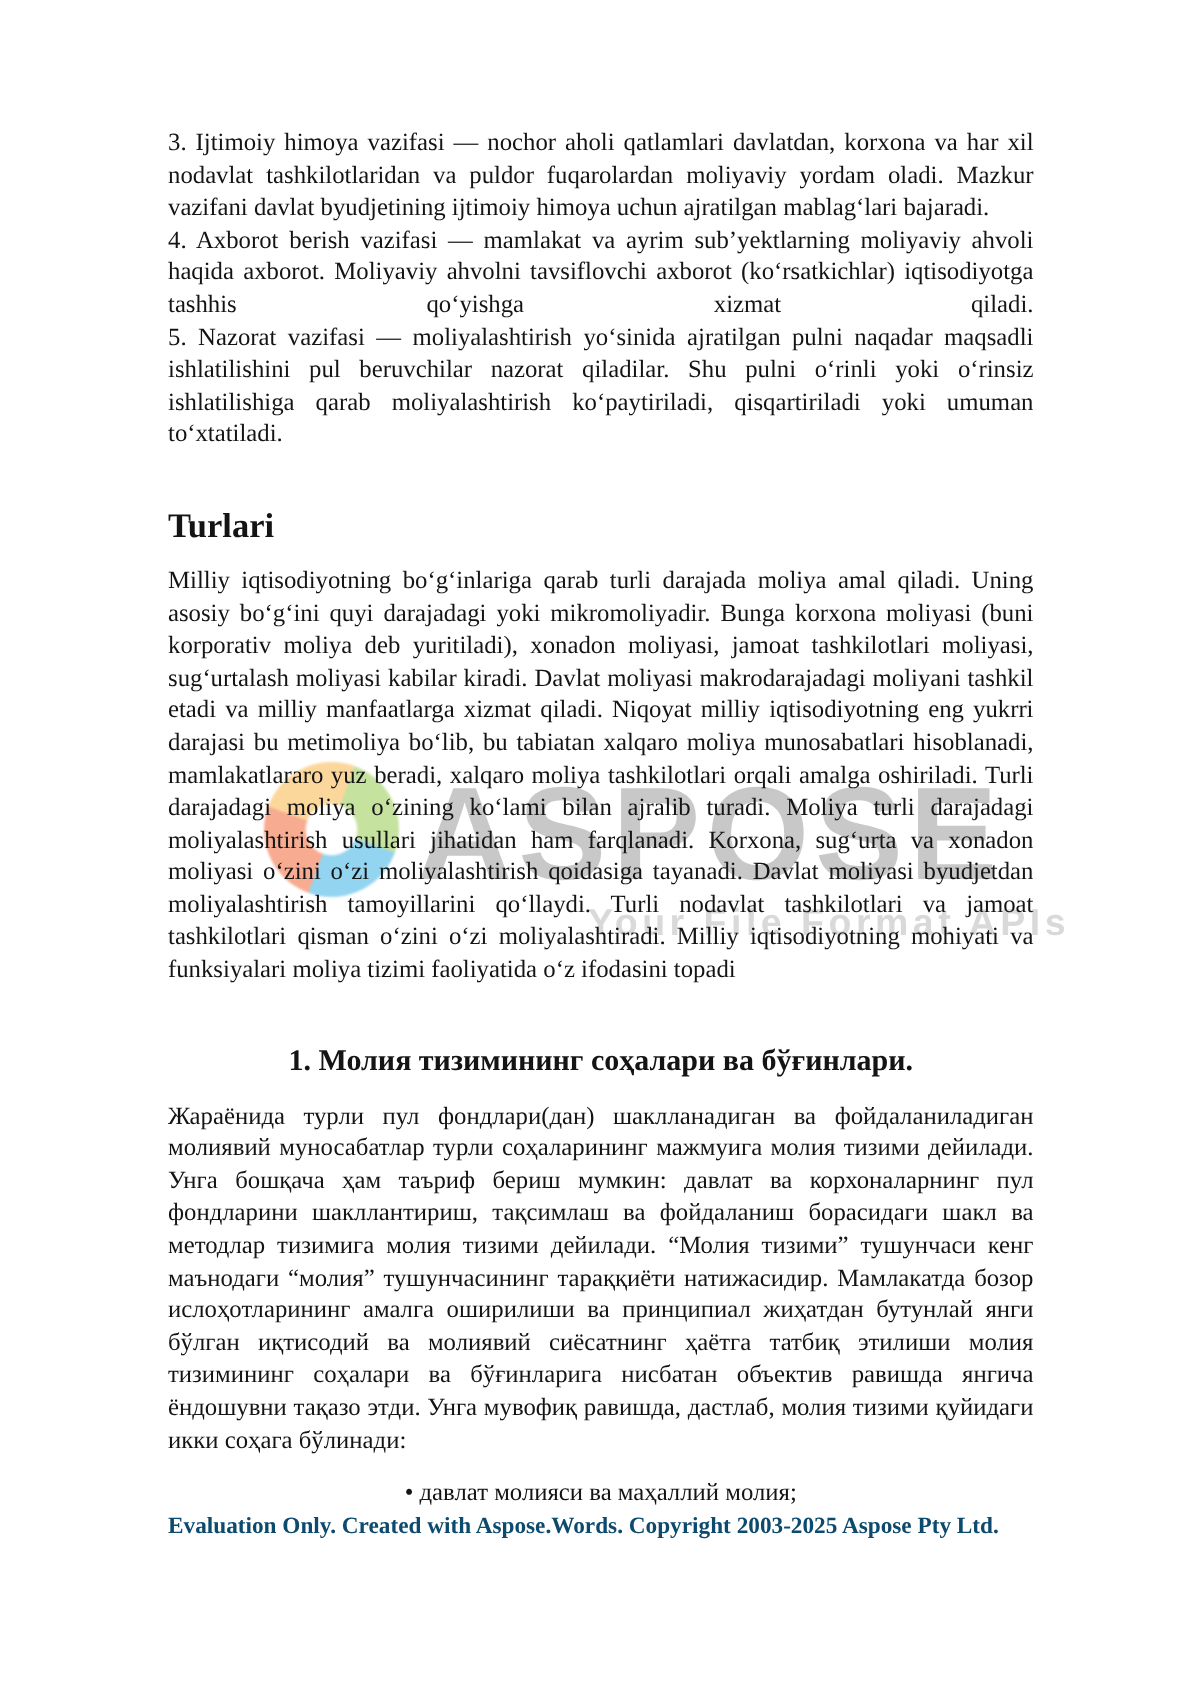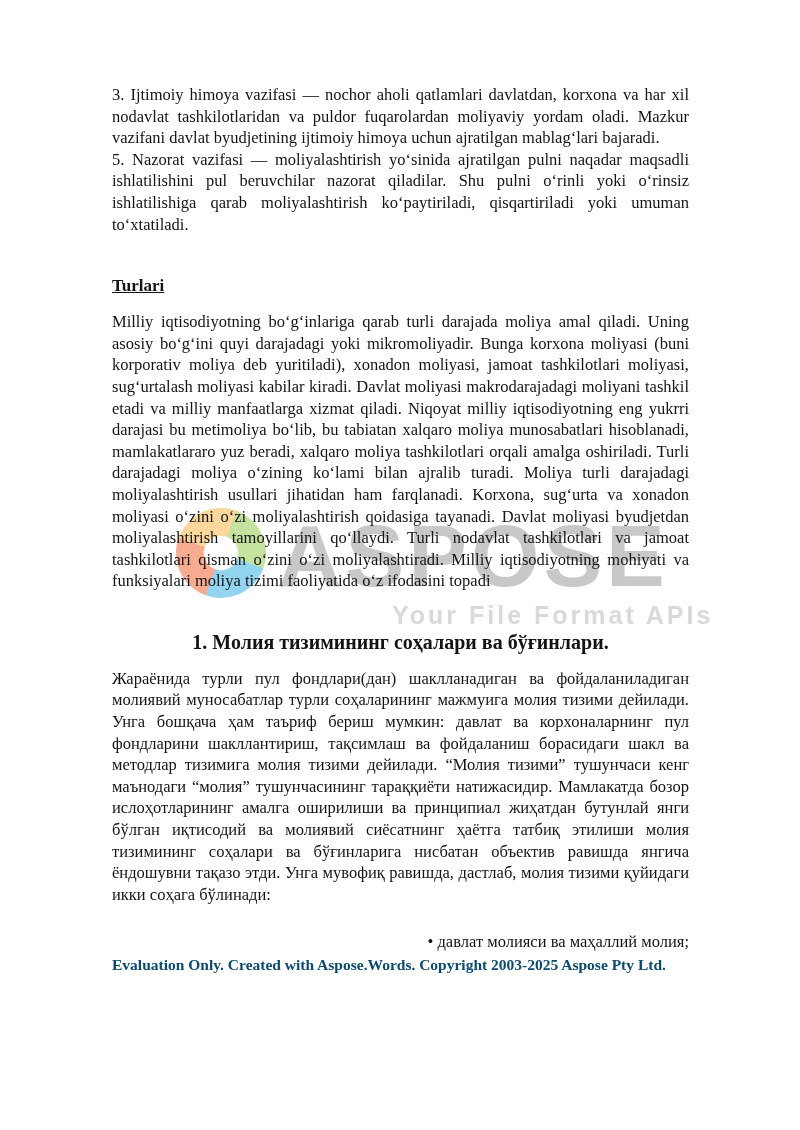--- a/index.html
+++ b/index.html
@@ -57,33 +57,32 @@
     width: 577px;
     z-index: 1;
     font-size: 16.5px;
     line-height: 21.6px;
   }
   .para { margin: 0; text-align: justify; }
   .para.force-last { text-align-last: justify; }
   .para b { font-weight: normal; }
   .turlari {
     margin: 40px 0 14px 0;
-    font-size: 17px;
+    font-size: 23px;
     font-weight: bold;
-    text-decoration: underline;
     line-height: 22px;
   }
   .center-heading {
     margin: 39px 0 15px 0;
     font-size: 20px;
     font-weight: bold;
     text-align: center;
     line-height: 22px;
   }
-  .bullet { margin: 26px 0 0 0; text-align: right; }
+  .bullet { margin: 14px 0 0 0; text-align: center; }
   .bullet + .bullet { margin-top: 5px; }
   .eval-footer {
     margin-top: 2px;
     color: #0c4a6e;
     font-weight: bold;
     font-size: 15.5px;
     line-height: 19px;
     white-space: nowrap;
   }
 </style>
@@ -97,20 +96,21 @@
       <div class="wm-logo"></div>
       <div class="wm-title">ASPOSE</div>
     </div>
     <div class="wm-tagline">Your File Format APIs</div>
   </div>
 
   <div class="content">
 
     <p class="para"><span>3.</span> <b>Ijtimoiy himoya vazifasi</b><span> — nochor aholi qatlamlari davlatdan, korxona va har xil nodavlat tashkilotlaridan va puldor fuqarolardan moliyaviy yordam oladi. Mazkur vazifani davlat byudjetining ijtimoiy himoya uchun ajratilgan mablag‘lari bajaradi.</span></p>
 
+    <p class="para force-last"><span>4.</span> <b>Axborot berish vazifasi</b><span> — mamlakat va ayrim sub’yektlarning moliyaviy ahvoli haqida axborot. Moliyaviy ahvolni tavsiflovchi axborot (ko‘rsatkichlar) iqtisodiyotga tashhis qo‘yishga xizmat qiladi.</span></p>
 
     <p class="para"><span>5.</span> <b>Nazorat vazifasi</b><span> — moliyalashtirish yo‘sinida ajratilgan pulni naqadar maqsadli ishlatilishini pul beruvchilar nazorat qiladilar. Shu pulni o‘rinli yoki o‘rinsiz ishlatilishiga qarab moliyalashtirish ko‘paytiriladi, qisqartiriladi yoki umuman to‘xtatiladi.</span></p>
 
     <h2 class="turlari">Turlari</h2>
 
     <p class="para">Milliy iqtisodiyotning bo‘g‘inlariga qarab turli darajada moliya amal qiladi. Uning asosiy bo‘g‘ini quyi darajadagi yoki mikromoliyadir. Bunga korxona moliyasi (buni korporativ moliya deb yuritiladi), xonadon moliyasi, jamoat tashkilotlari moliyasi, sug‘urtalash moliyasi kabilar kiradi. Davlat moliyasi makrodarajadagi moliyani tashkil etadi va milliy manfaatlarga xizmat qiladi. Niqoyat milliy iqtisodiyotning eng yukrri darajasi bu metimoliya bo‘lib, bu tabiatan xalqaro moliya munosabatlari hisoblanadi, mamlakatlararo yuz beradi, xalqaro moliya tashkilotlari orqali amalga oshiriladi. Turli darajadagi moliya o‘zining ko‘lami bilan ajralib turadi. Moliya turli darajadagi moliyalashtirish usullari jihatidan ham farqlanadi. Korxona, sug‘urta va xonadon moliyasi o‘zini o‘zi moliyalashtirish qoidasiga tayanadi. Davlat moliyasi byudjetdan moliyalashtirish tamoyillarini qo‘llaydi. Turli nodavlat tashkilotlari va jamoat tashkilotlari qisman o‘zini o‘zi moliyalashtiradi. Milliy iqtisodiyotning mohiyati va funksiyalari moliya tizimi faoliyatida o‘z ifodasini topadi</p>
 
     <h3 class="center-heading">1. Молия тизимининг соҳалари ва бўғинлари.</h3>
 
     <p class="para">Жараёнида турли пул фондлари(дан) шаклланадиган ва фойдаланиладиган молиявий муносабатлар турли соҳаларининг мажмуига молия тизими дейилади. Унга бошқача ҳам таъриф бериш мумкин: давлат ва корхоналарнинг пул фондларини шакллантириш, тақсимлаш ва фойдаланиш борасидаги шакл ва методлар тизимига молия тизими дейилади. “Молия тизими” тушунчаси кенг маънодаги “молия” тушунчасининг тараққиёти натижасидир. Мамлакатда бозор ислоҳотларининг амалга оширилиши ва принципиал жиҳатдан бутунлай янги бўлган иқтисодий ва молиявий сиёсатнинг ҳаётга татбиқ этилиши молия тизимининг соҳалари ва бўғинларига нисбатан объектив равишда янгича ёндошувни тақазо этди. Унга мувофиқ равишда, дастлаб, молия тизими қуйидаги икки соҳага бўлинади:</p>

